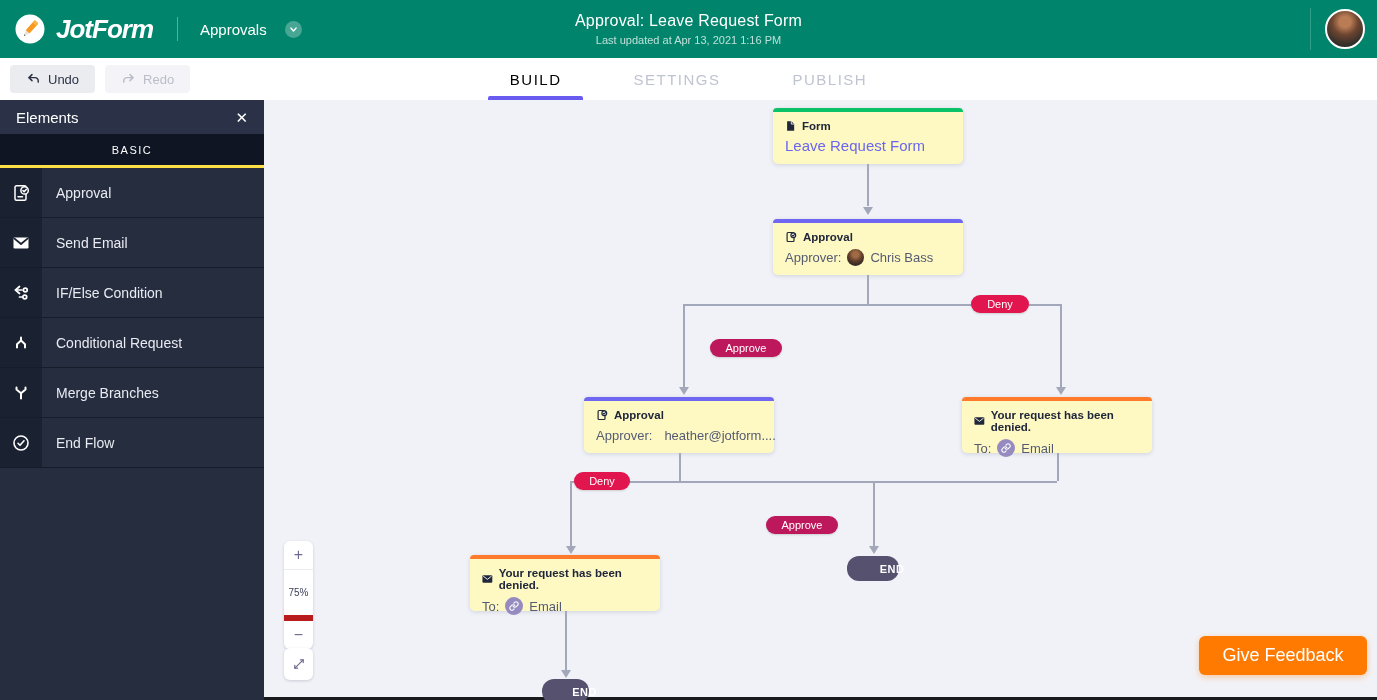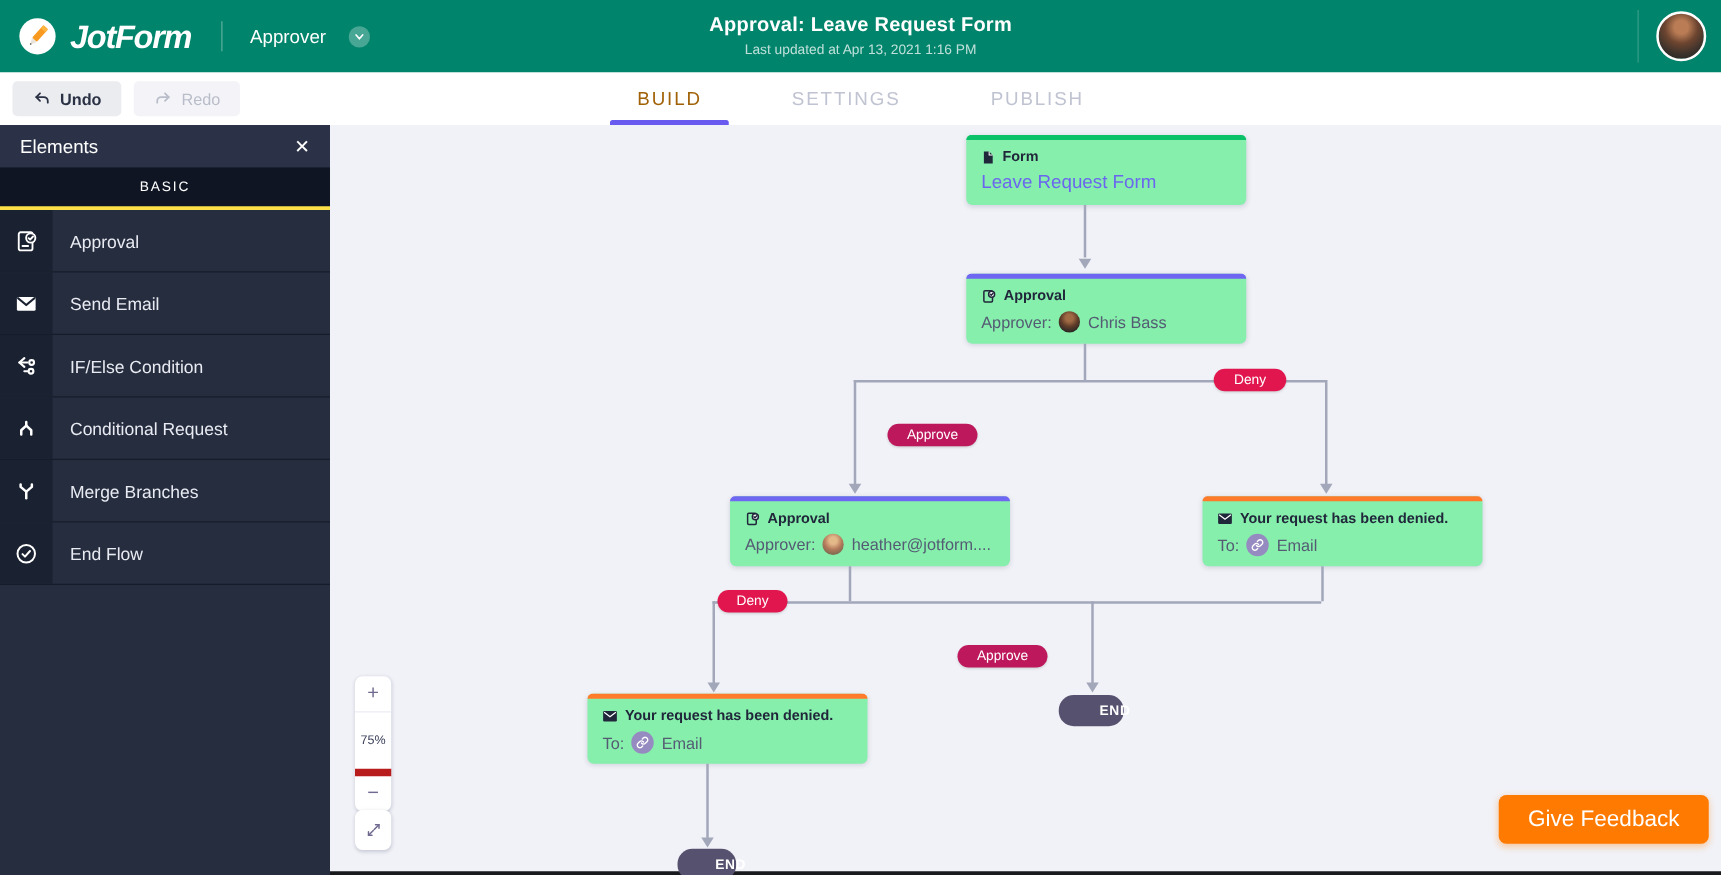--- a/index.html
+++ b/index.html
@@ -7,56 +7,56 @@
 
   
   .app-header { height:58px; background:#00846B; display:flex; align-items:center; position:relative; color:#fff; }
   .brand-wrap { display:flex; align-items:center; gap:10px; padding-left:14px; }
   .logo-circle { width:32px; height:32px; }
   .brand-name { font-size:26px; font-weight:bold; font-style:italic; letter-spacing:-1px; }
   .brand-divider { width:1px; height:24px; background:rgba(255,255,255,.35); margin:0 12px 0 14px; }
   .product-name { font-size:15px; font-weight:500; margin-right:8px; }
   .chevron-badge { width:17px; height:17px; border-radius:50%; background:rgba(255,255,255,.28); display:flex; align-items:center; justify-content:center; cursor:pointer; }
   .header-center { position:absolute; left:0; right:0; top:0; height:100%; display:flex; flex-direction:column; align-items:center; justify-content:center; pointer-events:none; }
-  .header-title { font-size:16px; font-weight:700; letter-spacing:.2px;text-align:center; }
+  .header-title { font-size:16px; font-weight:400; letter-spacing:.2px;text-align:center; }
   .header-subtitle { font-size:11px; color:rgba(255,255,255,.75); margin-top:4px; }
   .header-right { margin-left:auto; display:flex; align-items:center; height:100%; }
   .header-sep { width:1px; height:42px; background:rgba(255,255,255,.2); margin-right:14px; }
   .avatar { width:40px; height:40px; border-radius:50%; border:2px solid #fff; margin-right:12px; cursor:pointer;
             background: radial-gradient(circle at 50% 30%, #b97c55 18%, #6d4530 42%, #37302b 72%, #23201d 100%); }
 
   
   .toolbar { height:42px; background:#fff; position:relative; display:flex; align-items:center; }
   .undo-redo { display:flex; gap:10px; padding-left:10px; }
   .tb-btn { display:flex; align-items:center; gap:7px; height:28px; padding:0 16px; border-radius:4px; font-size:13px; cursor:pointer; }
-  .tb-btn.undo { background:#EBECF0; color:#2B3245;font-weight:bold; }
+  .tb-btn.undo { background:#EBECF0; color:#2B3245; }
   .tb-btn.redo { background:#F4F4F8; color:#B9BDC9; cursor:default; }
   .tabs { position:absolute; left:0; right:0; top:0; height:100%; display:flex; justify-content:center; gap:72px; pointer-events:none; }
   .tab { position:relative; display:flex; align-items:center; font-size:15px; letter-spacing:1.5px; color:#C0C3D1; cursor:pointer; pointer-events:auto; }
-  .tab.active { color:#a16207; font-weight:500; }
+  .tab.active { color:#000000; font-weight:500; }
   .tab.active::after { content:""; position:absolute; left:-22px; right:-22px; bottom:0; height:4px; background:#6A5BF0; border-radius:2px 2px 0 0; }
 
   
   .main { display:flex; height:600px; }
 
   
   .sidebar { width:264px; background:#262D3F; display:flex; flex-direction:column; flex-shrink:0; }
   .sb-header { height:34px; background:#2B3247; display:flex; align-items:center; justify-content:space-between; padding:0 16px; }
   .sb-title { color:#fff; font-size:15px; }
   .sb-close { color:#fff; font-size:15px; cursor:pointer; line-height:1; }
   .sb-section { height:34px; background:#0F1522; color:#fff; font-size:11px; letter-spacing:1.5px; display:flex; align-items:center; justify-content:center; border-bottom:3px solid #fde047; }
   .sb-item { height:50px; display:flex; align-items:stretch; border-bottom:1px solid #171C2A; cursor:pointer; }
   .sb-icon-cell { width:42px; background:#1A2130; display:flex; align-items:center; justify-content:center; flex-shrink:0; }
   .sb-label { display:flex; align-items:center; padding-left:14px; color:#E9EBF2; font-size:14px; flex:1; }
 
   
   .canvas { position:relative; flex:1; background:#F1F2F7; overflow:hidden; }
   .canvas-bottom-edge { position:absolute; left:0; right:0; bottom:0; height:3px; background:#191A1E; }
 
-  .node { position:absolute; width:224px; height:56px; background:#86efac; border-radius:5px; box-shadow:0 1px 4px rgba(40,48,90,.16); padding:9px 12px 0 12px; cursor:pointer; }
+  .node { position:absolute; width:190px; height:56px; background:#fef9c3; border-radius:5px; box-shadow:0 1px 4px rgba(40,48,90,.16); padding:9px 12px 0 12px; cursor:pointer; }
   .node::before { content:""; position:absolute; top:0; left:0; right:0; height:4px; border-radius:5px 5px 0 0; background:var(--bar); }
   .node-label-row { display:flex; align-items:center; gap:6px; font-size:11.5px; font-weight:bold; color:#20273A; margin-top:3px; }
   .node-sub-row { display:flex; align-items:center; gap:6px; font-size:13px; color:#545B73; margin-top:6px; }
   .node-title-link { font-size:15px; color:#6B66EE; margin-top:5px; }
   .mini-avatar { width:17px; height:17px; border-radius:50%; }
   .mini-avatar.chris { background: radial-gradient(circle at 50% 32%, #a06a45 20%, #5f3c28 48%, #2c2826 78%); }
   .mini-avatar.heather { background: radial-gradient(circle at 50% 32%, #e4b98a 20%, #b3795a 50%, #7c6a52 80%); }
   .link-badge { width:18px; height:18px; border-radius:50%; background:#968BC0; display:flex; align-items:center; justify-content:center; flex-shrink:0; }
 
   .pill { position:absolute; height:18px; border-radius:9px; color:#fff; font-size:11px; display:flex; align-items:center; justify-content:center; box-shadow:0 1px 2px rgba(0,0,0,.15); cursor:pointer; z-index:3; }
@@ -86,21 +86,21 @@
       <circle cx="16" cy="16" r="14.5" fill="#fff"></circle>
       <g transform="rotate(42 16 16)">
         <rect x="13.6" y="6.2" width="5" height="13.6" rx="1" fill="#F79A1F"></rect>
         <rect x="13.6" y="6.2" width="5" height="3.2" rx="1" fill="#FBB540"></rect>
         <path d="M13.6 19.8 l2.5 5.4 2.5-5.4z" fill="#E9E3DA"></path>
         <path d="M15.4 23.7 l0.7 1.5 0.7-1.5z" fill="#3a342c"></path>
       </g>
     </svg>
     <span class="brand-name">JotForm</span>
     <span class="brand-divider"></span>
-    <span class="product-name">Approver</span>
+    <span class="product-name">Approvals</span>
     <span class="chevron-badge">
       <svg width="9" height="9" viewBox="0 0 12 12">
           <path d="M2.5 4 l3.5 4 3.5-4" stroke="#fff" stroke-width="1.8" fill="none" stroke-linecap="round" stroke-linejoin="round"></path>
         </svg>
     </span>
   </div>
   <div class="header-center">
     <div class="header-title">Approval: Leave Request Form</div>
     <div class="header-subtitle">Last updated at Apr 13, 2021 1:16 PM</div>
   </div>

